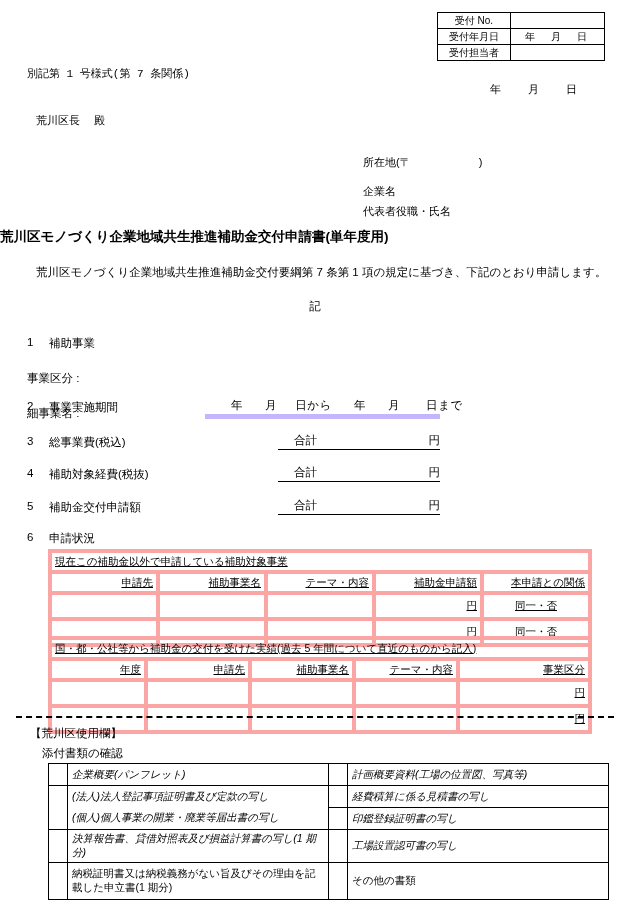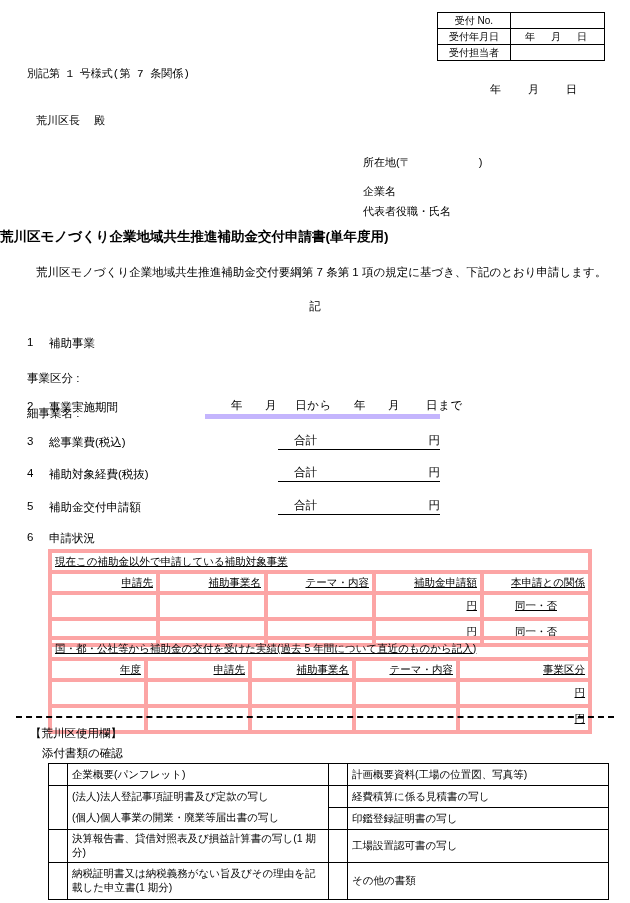--- a/index.html
+++ b/index.html
@@ -184,21 +184,21 @@
     width: 540px;
   }
   .checklist td {
     border: 1px solid #000;
     padding: 2px 4px;
     vertical-align: middle;
   }
   .checklist .cb { width: 18px; padding: 0; }
   .checklist .txt-l { width: 252px; }
   .checklist .txt-r { width: 252px; }
-  .checklist .row-h { height: 17px; }
+  .checklist .row-h { height: 17px; font-style: italic; }
   .checklist .row-h2 { height: 32px; }
 </style>
 </head>
 <body>
 
 <div class="page">
 
   <table class="receipt-table">
     <tbody>
         <tr>

